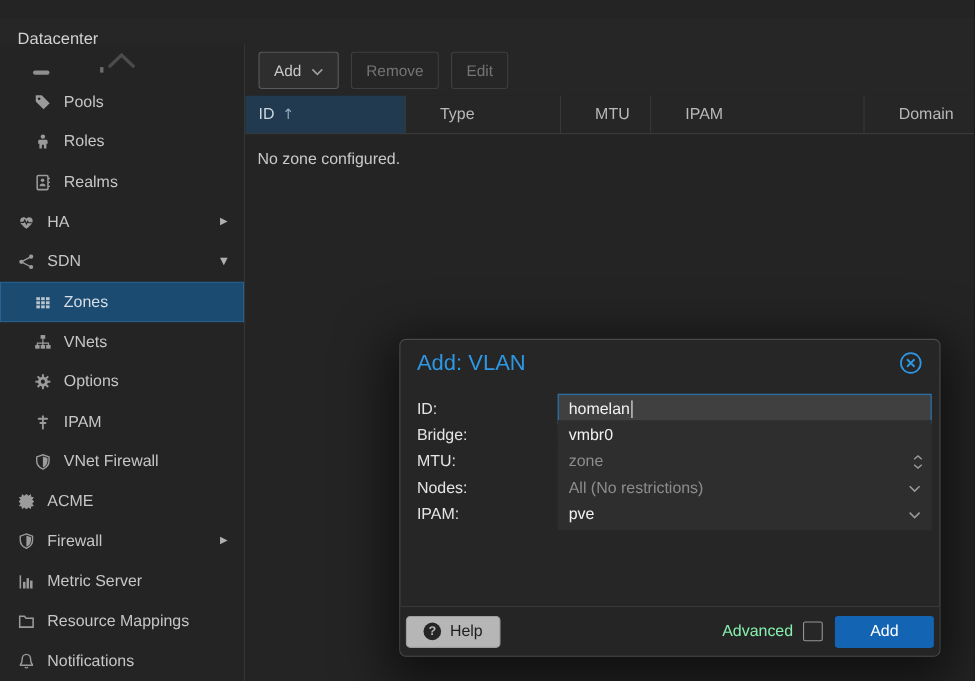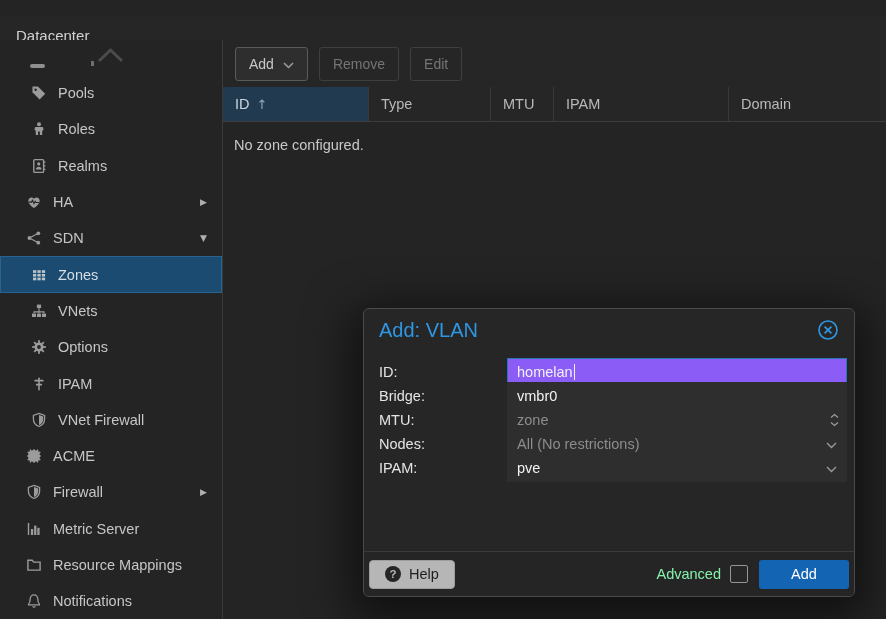--- a/index.html
+++ b/index.html
@@ -11,60 +11,60 @@
             border-bottom:1px solid #1b1b1b;box-sizing:border-box;display:flex;align-items:center;
             padding:0 16px;color:#d2d2d2;font-size:15px;}
 
   
   .sidebar{position:absolute;left:0;top:40px;width:223px;height:579px;background:#242424;
            border-right:1px solid #3a3a3a;box-sizing:border-box;overflow:hidden;}
   .side-partial{position:relative;height:35px;}
   .side-partial .dash{position:absolute;left:30px;top:24px;width:15px;height:4px;background:#8f8f8f;border-radius:2px;}
   .side-partial .dot{position:absolute;left:91px;top:21px;width:3px;height:5px;background:#6e6e6e;}
   .side-partial .chev{position:absolute;left:97px;top:6px;}
-  .side-item{height:36.3px;display:flex;align-items:center;padding-left:24px;box-sizing:border-box;
+  .side-item{height:36.3px;display:flex;align-items:center;padding-left:14px;box-sizing:border-box;
              color:#c6c6c6;font-size:14.5px;cursor:pointer;}
   .side-item.child{padding-left:29px;}
   .side-item.selected{background:#1b4b71;box-shadow:inset 0 0 0 1px #2b6390;color:#d6dee5;}
   .side-item .ico{width:20px;height:16px;flex:none;display:flex;align-items:center;justify-content:center;margin-right:9px;}
   .side-item .ico svg{display:block;}
   .ic{fill:#9b9b9b;}
   .ic-stroke{fill:none;stroke:#9b9b9b;}
   .selected .ic{fill:#b9c4cc;}
   .side-item .arrow{margin-left:auto;margin-right:15px;font-size:9px;color:#b0b0b0;
                     font-family:"DejaVu Sans",sans-serif;}
 
   
   .content{position:absolute;left:223px;top:40px;width:663px;height:579px;background:#242424;}
   .toolbar{height:47px;background:#262626;display:flex;align-items:center;padding:0 12px;box-sizing:border-box;gap:11px;}
   .tbtn{height:32px;padding:0 13px;display:inline-flex;align-items:center;gap:9px;background:#2e2e2e;
         border:1px solid #5a5a5a;border-radius:3px;color:#c8c8c8;font-size:14px;cursor:pointer;}
   .tbtn.disabled{background:transparent;border-color:#3e3e3e;color:#757575;}
-  .grid-header{height:35px;display:flex;background:#262626;border-bottom:1px solid #3c3c3c;box-sizing:border-box;}
+  .grid-header{height:35px;display:flex;background:#262626;border-bottom:1px solid #3c3c3c;box-sizing:border-box;gap:19px;}
   .gh-cell{display:flex;align-items:center;padding:0 12px;box-sizing:border-box;
            border-right:1px solid #383838;color:#b9b9b9;font-size:14.5px;cursor:pointer;}
   .gh-cell.sorted{background:#223a4f;color:#ccd6de;}
   .gh-cell .sort{margin-left:7px;color:#93a9bb;font-family:"DejaVu Sans",sans-serif;font-size:13px;}
   .w-id{width:146px;} .w-type{width:122px;} .w-mtu{width:63px;} .w-ipam{width:175px;}
   .w-domain{flex:1;border-right:none;}
   .empty-msg{padding:15px 11px;color:#c9c9c9;font-size:14.5px;}
 
   
   .dialog{position:absolute;left:363px;top:308px;width:492px;height:289px;background:#262626;
           border:1px solid #4a4a4a;border-radius:6px;box-sizing:border-box;z-index:5;
           box-shadow:0 12px 45px 12px rgba(0,0,0,0.55);}
   .dlg-header{height:42px;display:flex;align-items:center;padding:0 15px;}
   .dlg-title{color:#2e97e3;font-size:20px;}
   .dlg-close{margin-left:auto;width:22px;height:22px;cursor:pointer;}
   .dlg-body{padding:13px 7px 0 15px;}
   .frow{display:flex;align-items:center;height:16px;margin-bottom:8px;}
   .flabel{width:128px;flex:none;color:#e4e4e4;font-size:14.5px;}
   .fctl{flex:1;height:28px;box-sizing:border-box;background:#2e2e2e;border:1px solid transparent;
         display:flex;align-items:center;padding:0 9px;position:relative;color:#f2f2f2;font-size:14.5px;}
-  .fctl.focus{background:#8b5cf6;border-color:#2676b5;}
+  .fctl.focus{background:#404040;border-color:#2676b5;}
   .fctl.ph{color:#8d8d8d;}
   .caret-bar{width:1px;height:16px;background:#f2f2f2;margin-left:1px;}
   .spin{position:absolute;right:7px;top:50%;transform:translateY(-50%);display:flex;flex-direction:column;gap:3px;}
   .ddarrow{position:absolute;right:9px;top:50%;transform:translateY(-50%);}
   .dlg-footer{position:absolute;left:0;right:0;bottom:0;height:45px;border-top:1px solid #3b3b3b;
               background:#252525;border-radius:0 0 5px 5px;display:flex;align-items:center;
               padding:0 5px;box-sizing:border-box;}
   .help-btn{height:29px;padding:0 15px;background:#b6b6b6;border-radius:4px;display:flex;align-items:center;
             gap:8px;color:#1e1e1e;font-size:14.5px;cursor:pointer;border:1px solid #9e9e9e;box-sizing:border-box;}
   .help-ico{width:16px;height:16px;border-radius:50%;background:#252525;color:#b6b6b6;display:flex;

